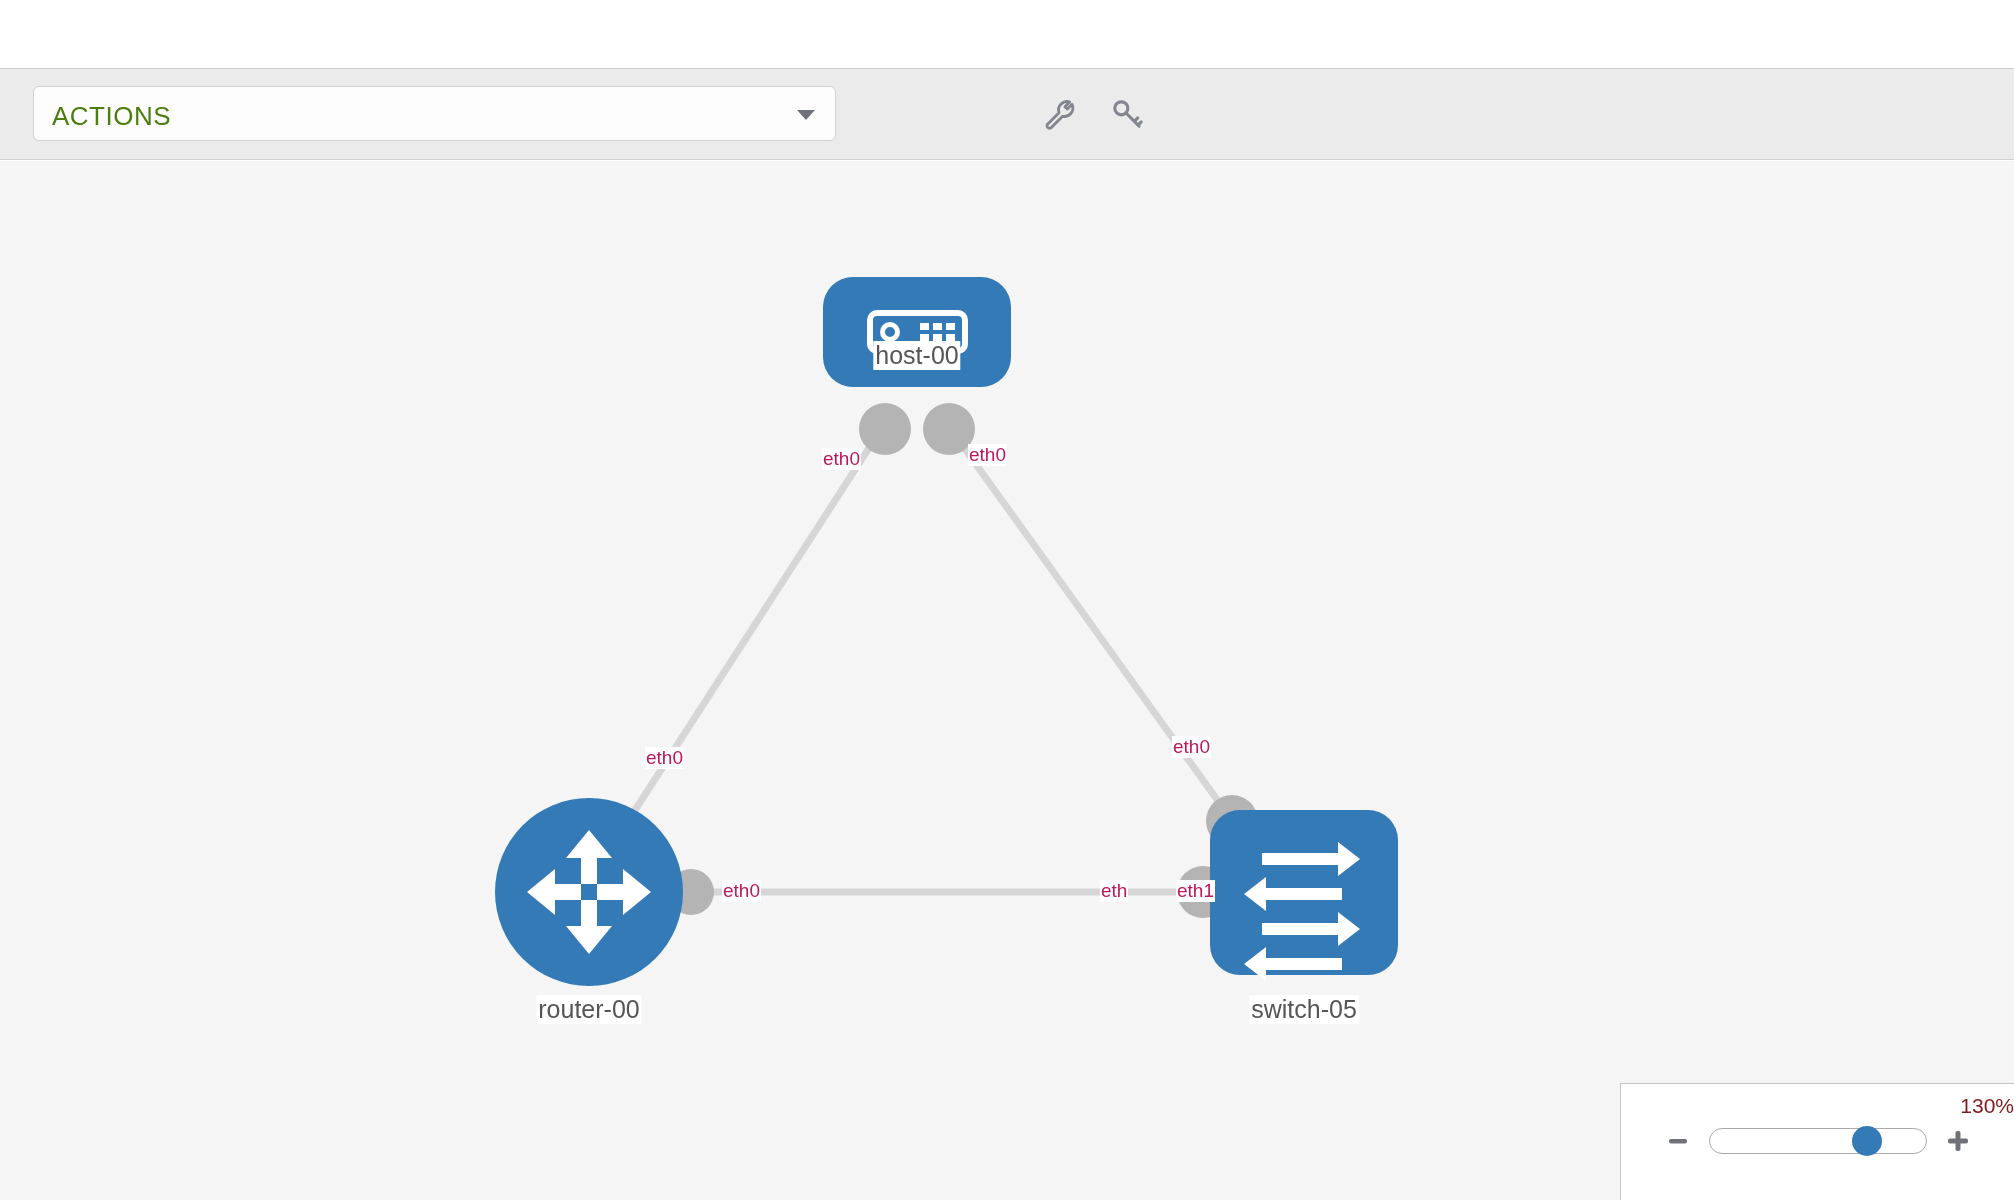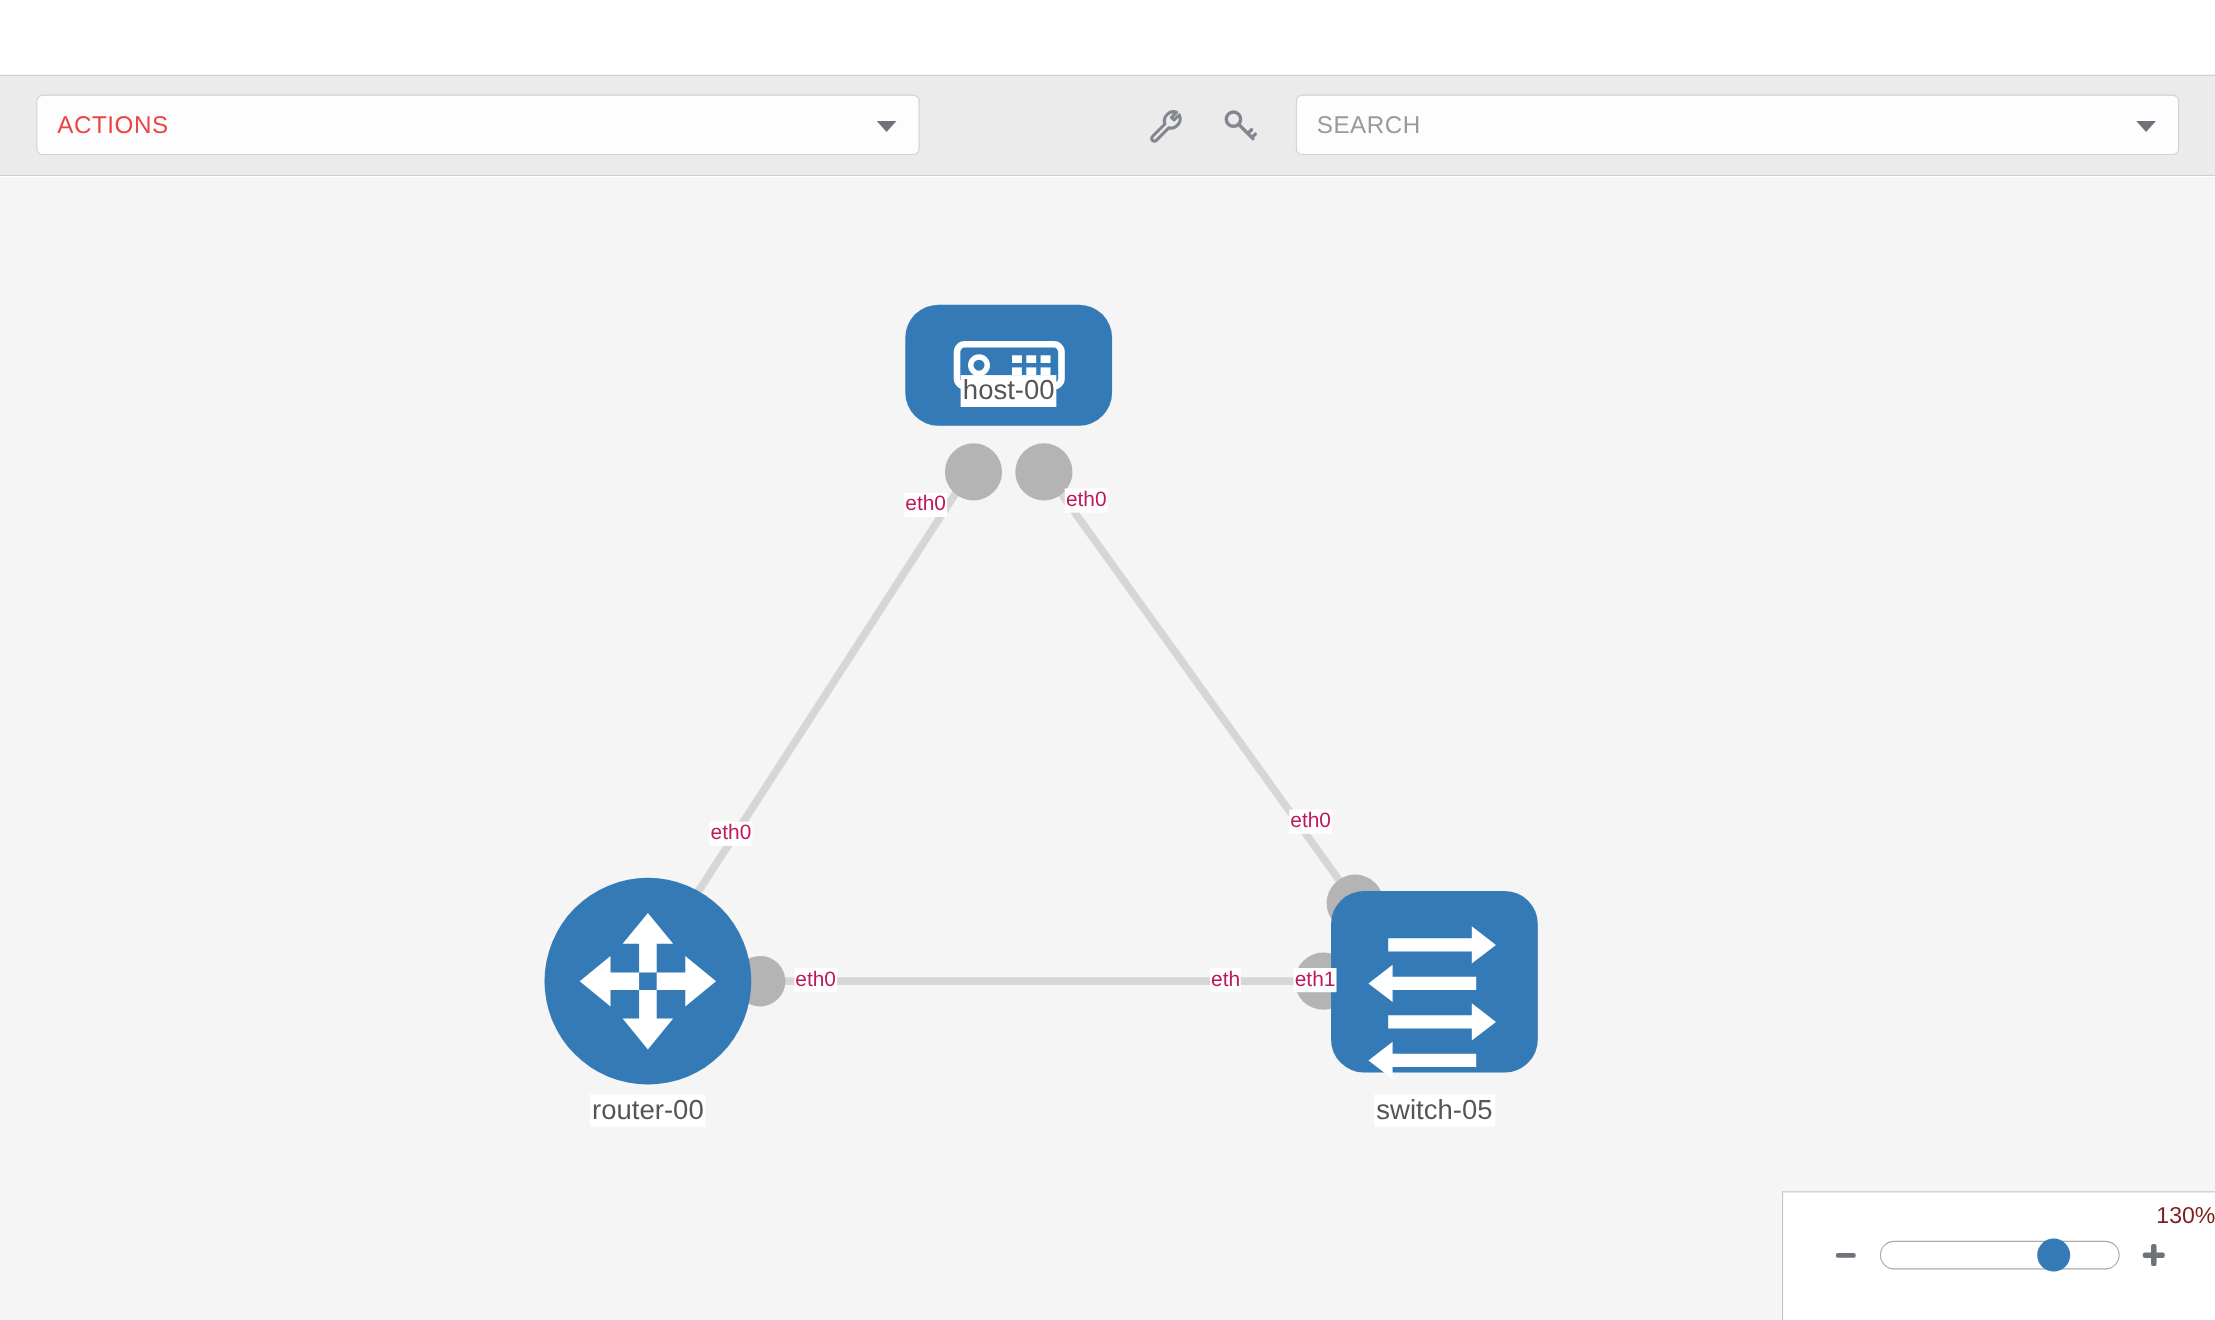--- a/index.html
+++ b/index.html
@@ -45,21 +45,21 @@
   .actions-select {
     position: absolute; left: 33px; top: 17px;
     width: 803px; height: 55px;
     background: #fdfdfd;
     border: 1px solid #d2d2d2;
     border-radius: 6px;
     cursor: pointer;
   }
   .actions-select .label {
     position: absolute; left: 18px; top: 14px;
-    font-size: 22px; color: #ef4444; letter-spacing: 0.5px;
+    font-size: 26px; color: #4d7c0f; letter-spacing: 0.5px;
   }
   .caret {
     position: absolute; right: 20px; top: 23px;
     width: 0; height: 0;
     border-left: 9px solid transparent;
     border-right: 9px solid transparent;
     border-top: 10px solid #6f7278;
   }
   .tool-icon {
     position: absolute; top: 28px;
@@ -174,24 +174,20 @@
       </svg>
     </div>
 
     <div class="tool-icon key">
       <svg viewBox="0 0 24 24">
         <circle cx="8" cy="8" r="4.6" fill="none" stroke="#83868e" stroke-width="2.2"></circle>
         <path d="M11.3 11.3 L20.5 20.5 M17.2 17.2 L19.6 14.8 M19.8 19.8 L22 17.6" fill="none" stroke="#83868e" stroke-width="2.2" stroke-linecap="round"></path>
       </svg>
     </div>
 
-    <div class="search-box">
-      <span class="label">SEARCH</span>
-      <span class="caret"></span>
-    </div>
 
   </div>
 
   <div class="canvas">
 
     <svg id="topology-svg" width="2014" height="1039">
 
       <g>
         <line x1="880" y1="270" x2="628" y2="660" stroke="#d6d6d6" stroke-width="7"></line>
         <line x1="952" y1="270" x2="1236" y2="665" stroke="#d6d6d6" stroke-width="7"></line>

